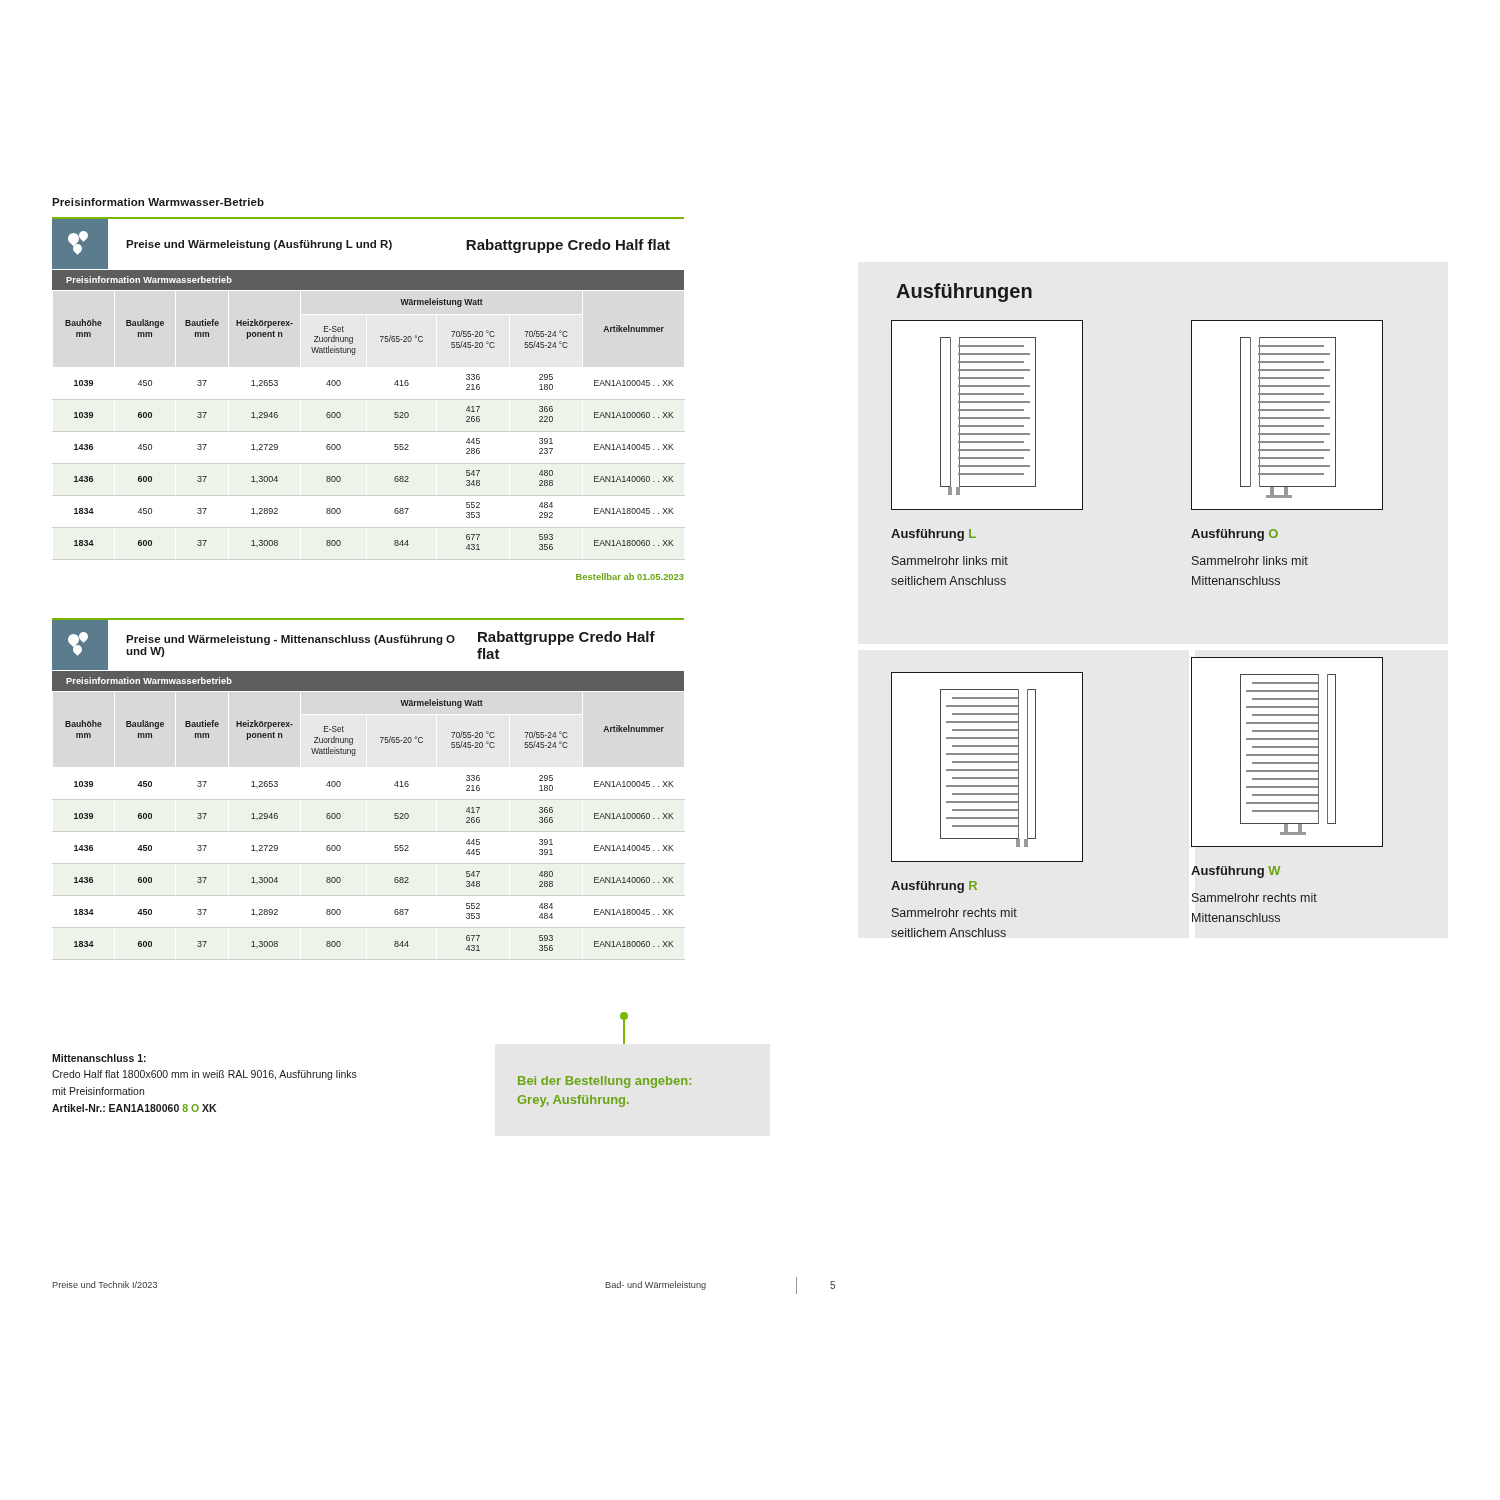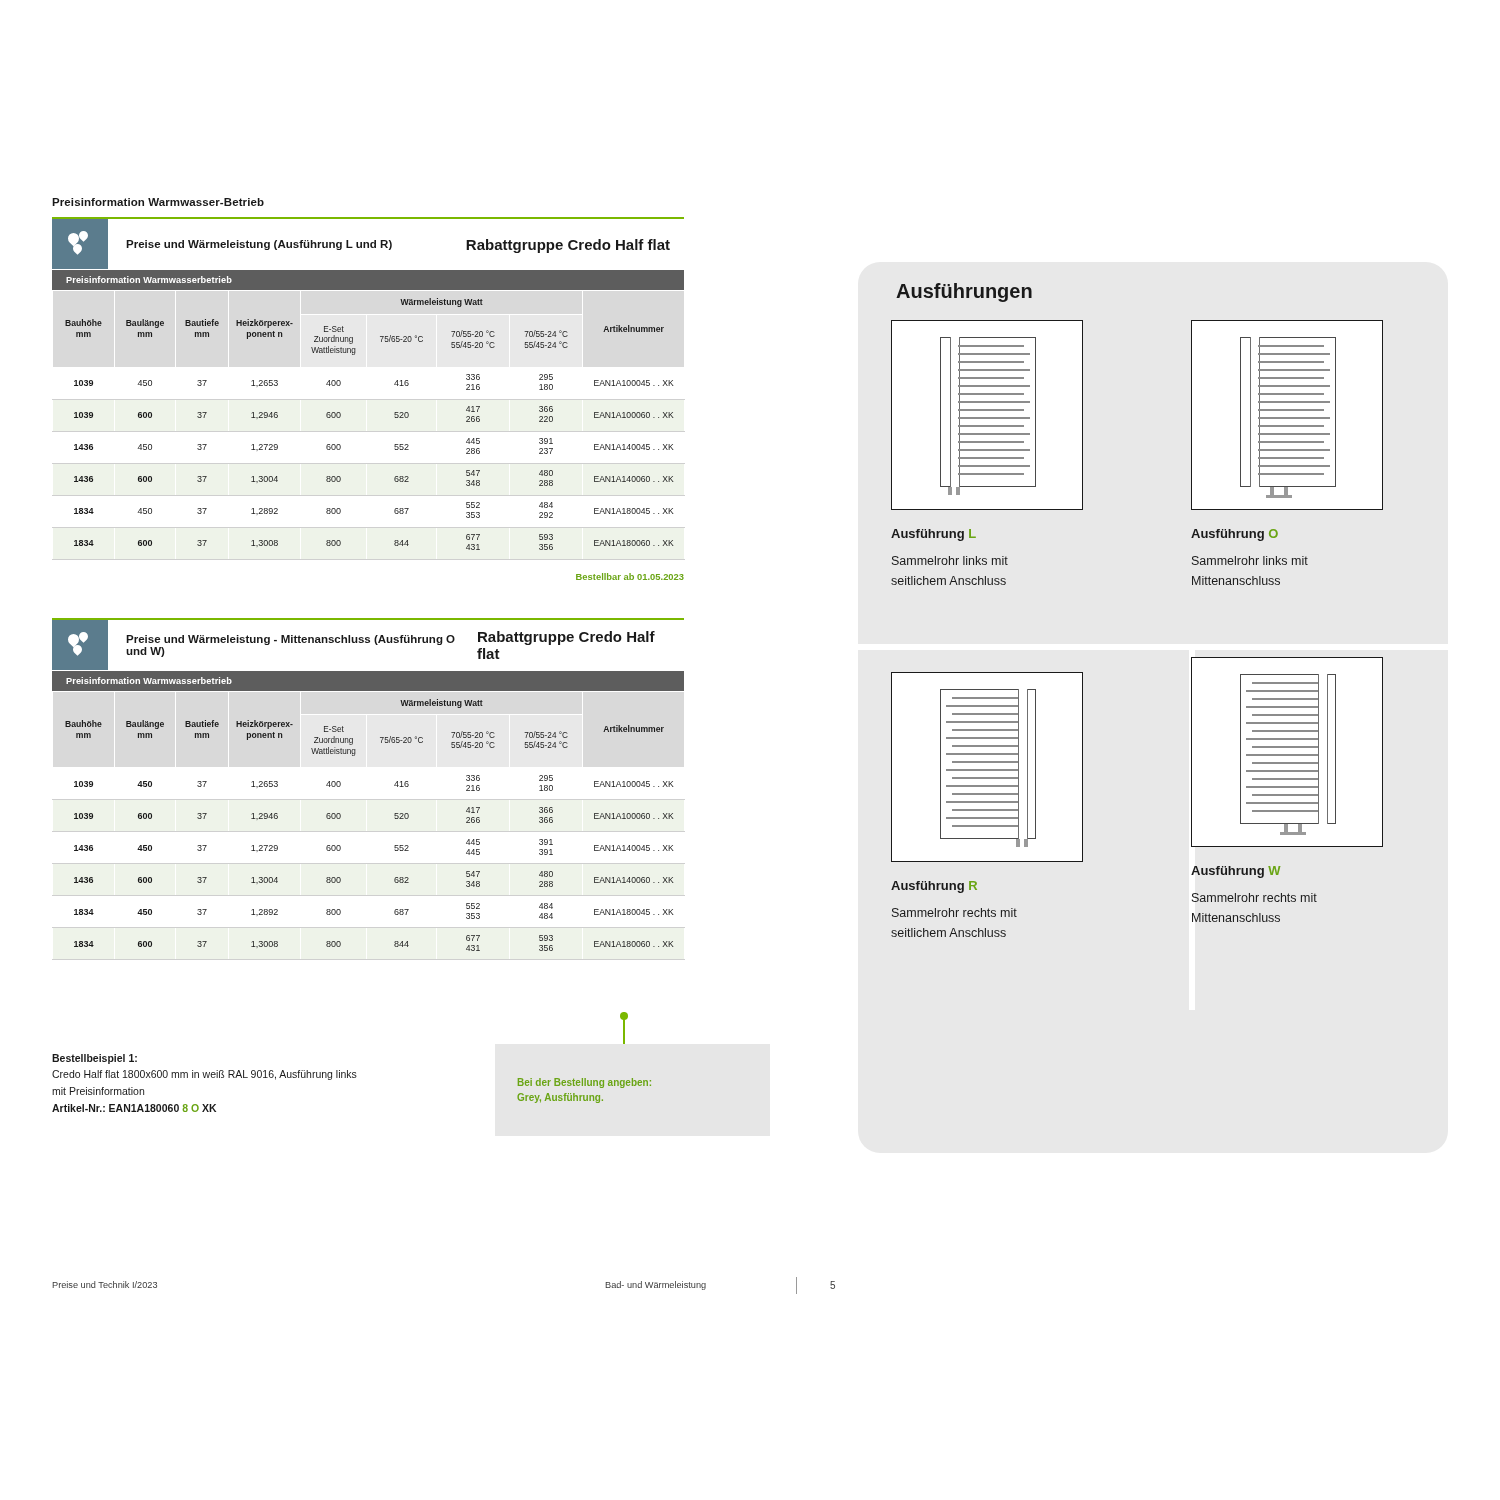--- a/index.html
+++ b/index.html
@@ -189,21 +189,21 @@
     width: 275px;
     height: 92px;
     background: #e6e6e6;
     display: flex;
     flex-direction: column;
     justify-content: center;
     padding: 0 22px;
     box-sizing: border-box;
   }
   .callout-box div {
-    font-size: 10px;
+    font-size: 13px;
     color: #6aa515;
     font-weight: bold;
     line-height: 1.5;
   }
 
   
   .examples {
     position: absolute;
     left: 52px;
     top: 1050px;
@@ -231,23 +231,22 @@
   .footer .f-mid { position: absolute; left: 553px; top: 0; }
   .footer .f-sep { position: absolute; left: 744px; top: -3px; width: 1px; height: 17px; background: #9a9a9a; }
   .footer .f-page { position: absolute; left: 778px; top: 0; font-size: 10px; }
 
   
   .right-panel {
     position: absolute;
     left: 858px;
     top: 262px;
     width: 590px;
-    height: 891px;
+    height: 676px;
     background: #e8e8e8;
-    border-radius: 22px;
   }
   .panel-divider-h {
     position: absolute;
     left: 0; top: 382px;
     width: 590px; height: 6px;
     background: #ffffff;
   }
   .panel-divider-v {
     position: absolute;
     left: 331px; top: 382px;
@@ -606,21 +605,21 @@
   <div class="callout-stem">
       <div class="dot"></div>
     </div>
   <div class="callout-box">
     <div>Bei der Bestellung angeben:</div>
     <div>Grey, Ausführung.</div>
   </div>
 </div>
 
 <div class="examples">
-  <div class="ex-title">Bestellbeispiel 1:</div>
+  <div class="ex-title">Mittenanschluss 1:</div>
   <div class="ex-line">Credo Half flat 1800x600 mm in weiß RAL 9016, Ausführung links</div>
   <div class="ex-line">mit Preisinformation</div>
   <div class="ex-art">
     <span>Artikel-Nr.: EAN1A180060</span>
     <span class="green">8 O</span>
     <span>XK</span>
   </div>
 
 </div>
 

